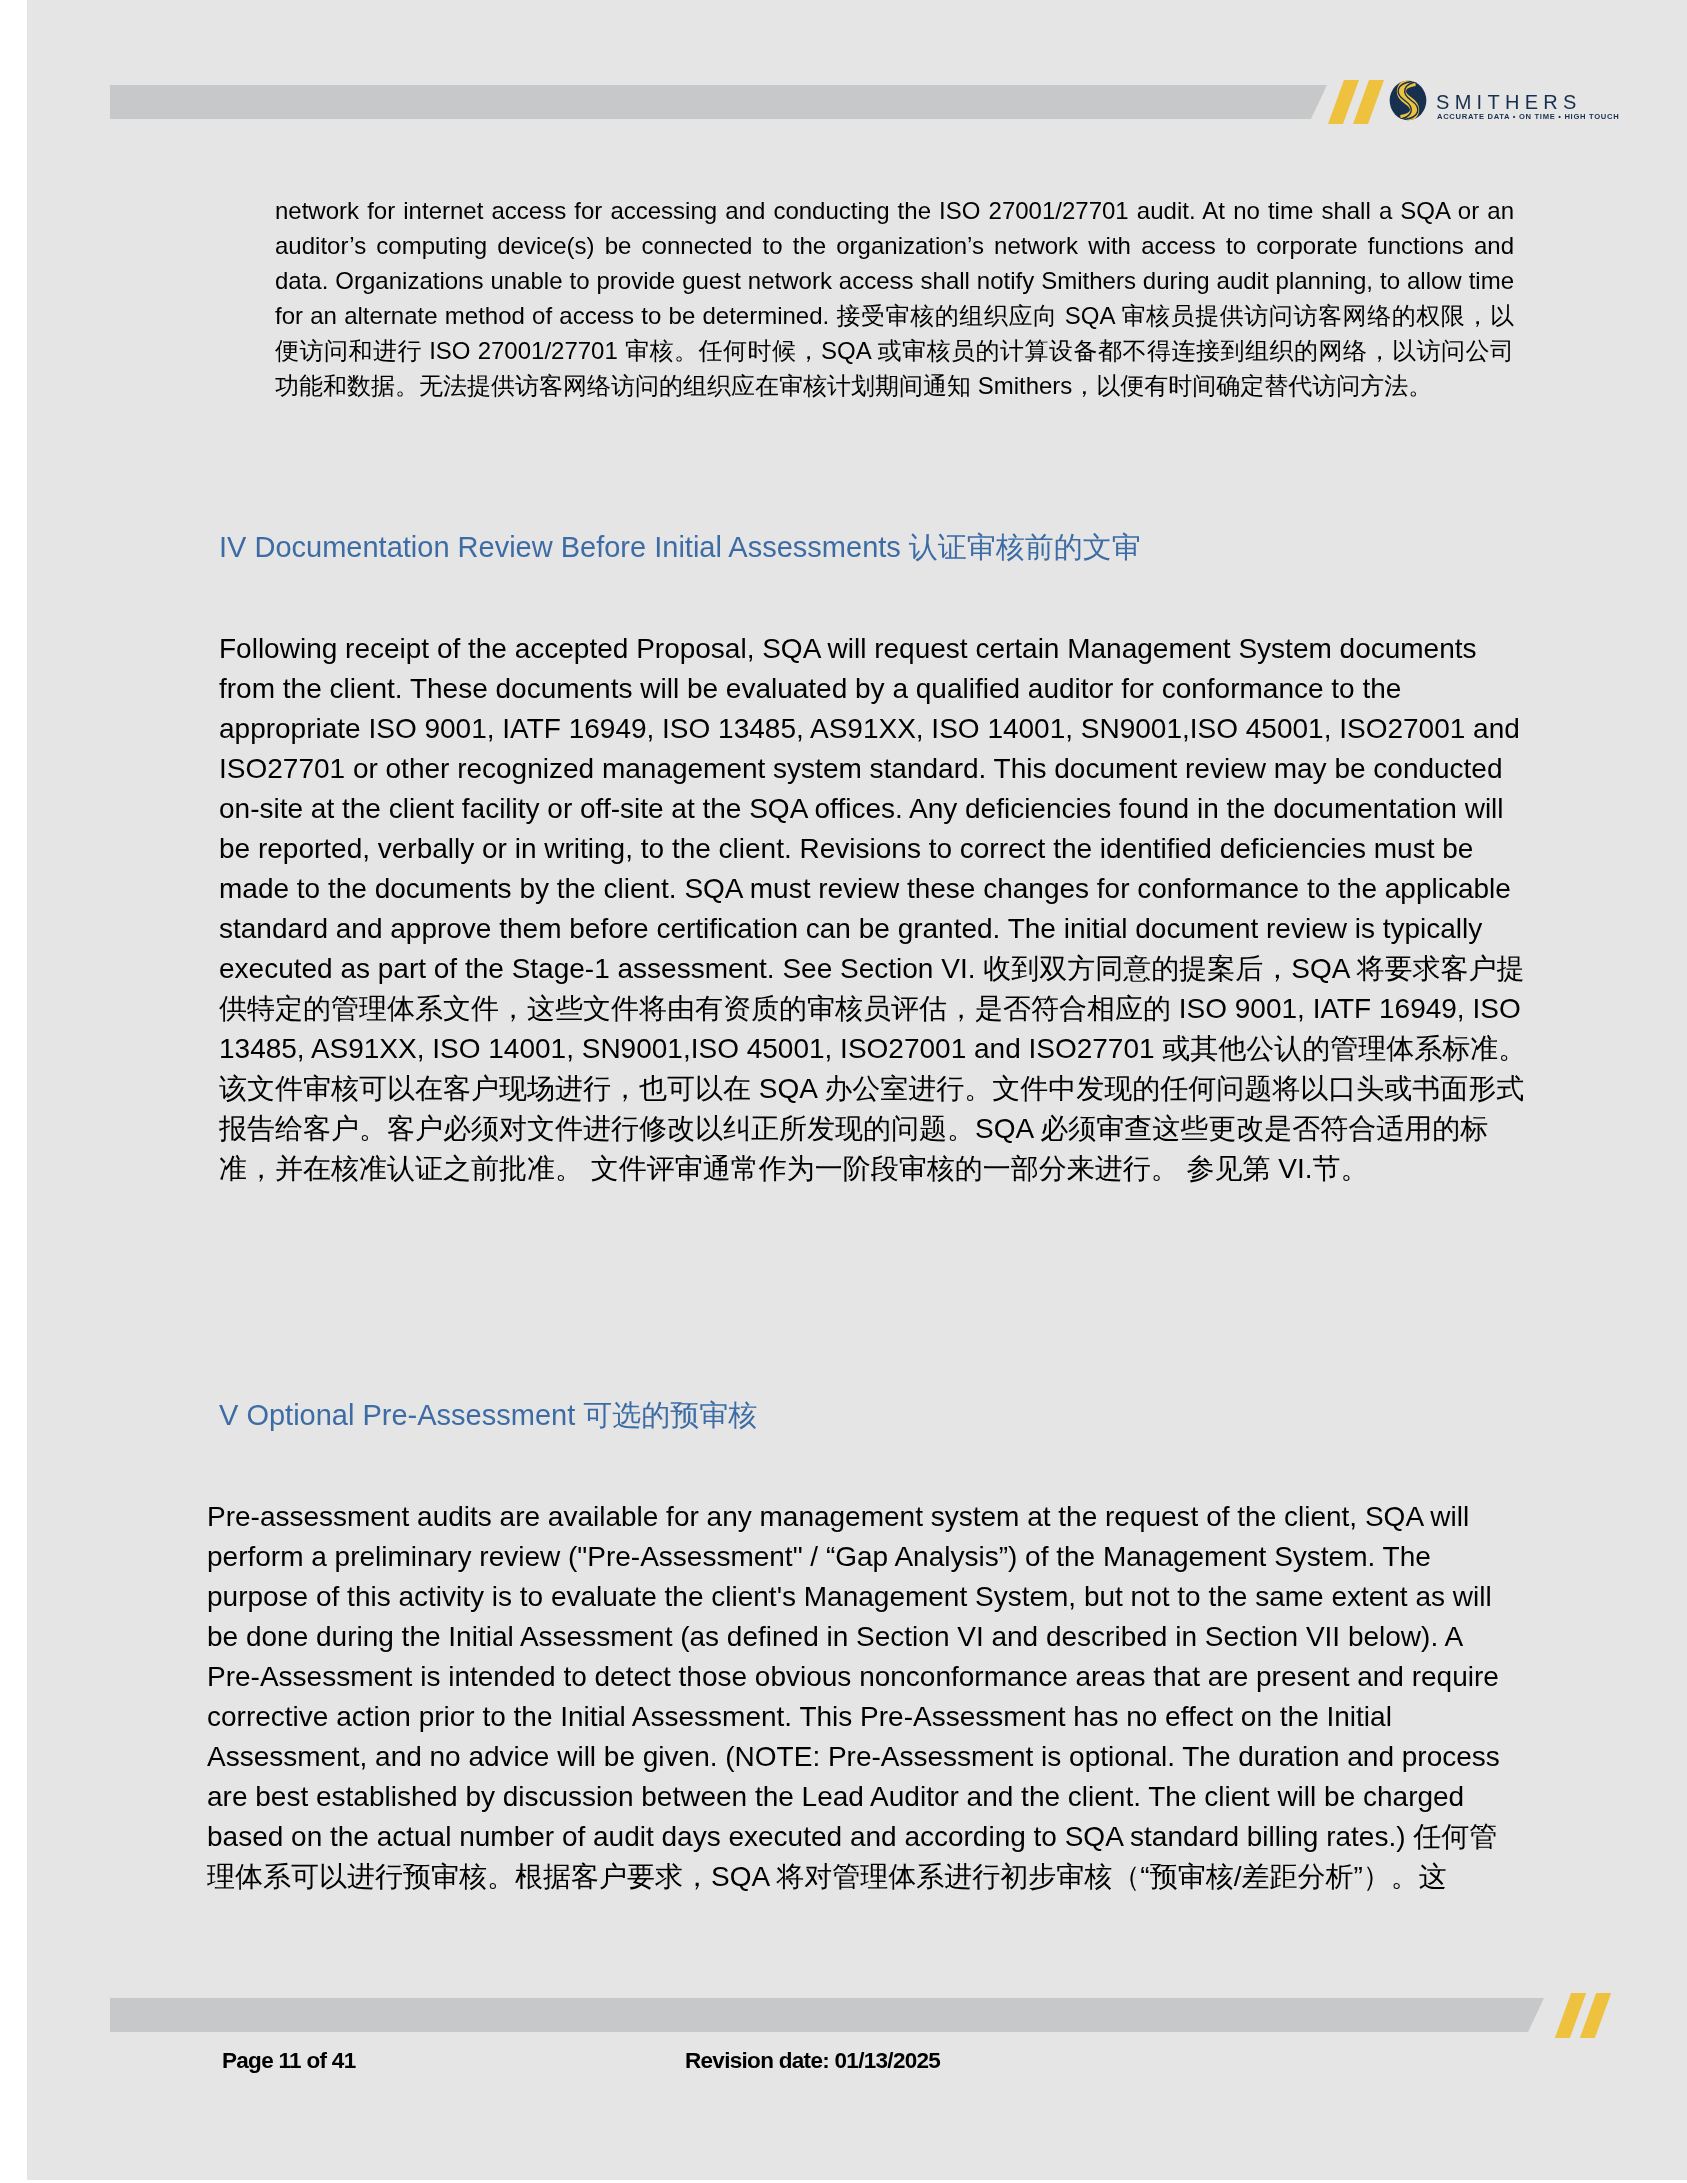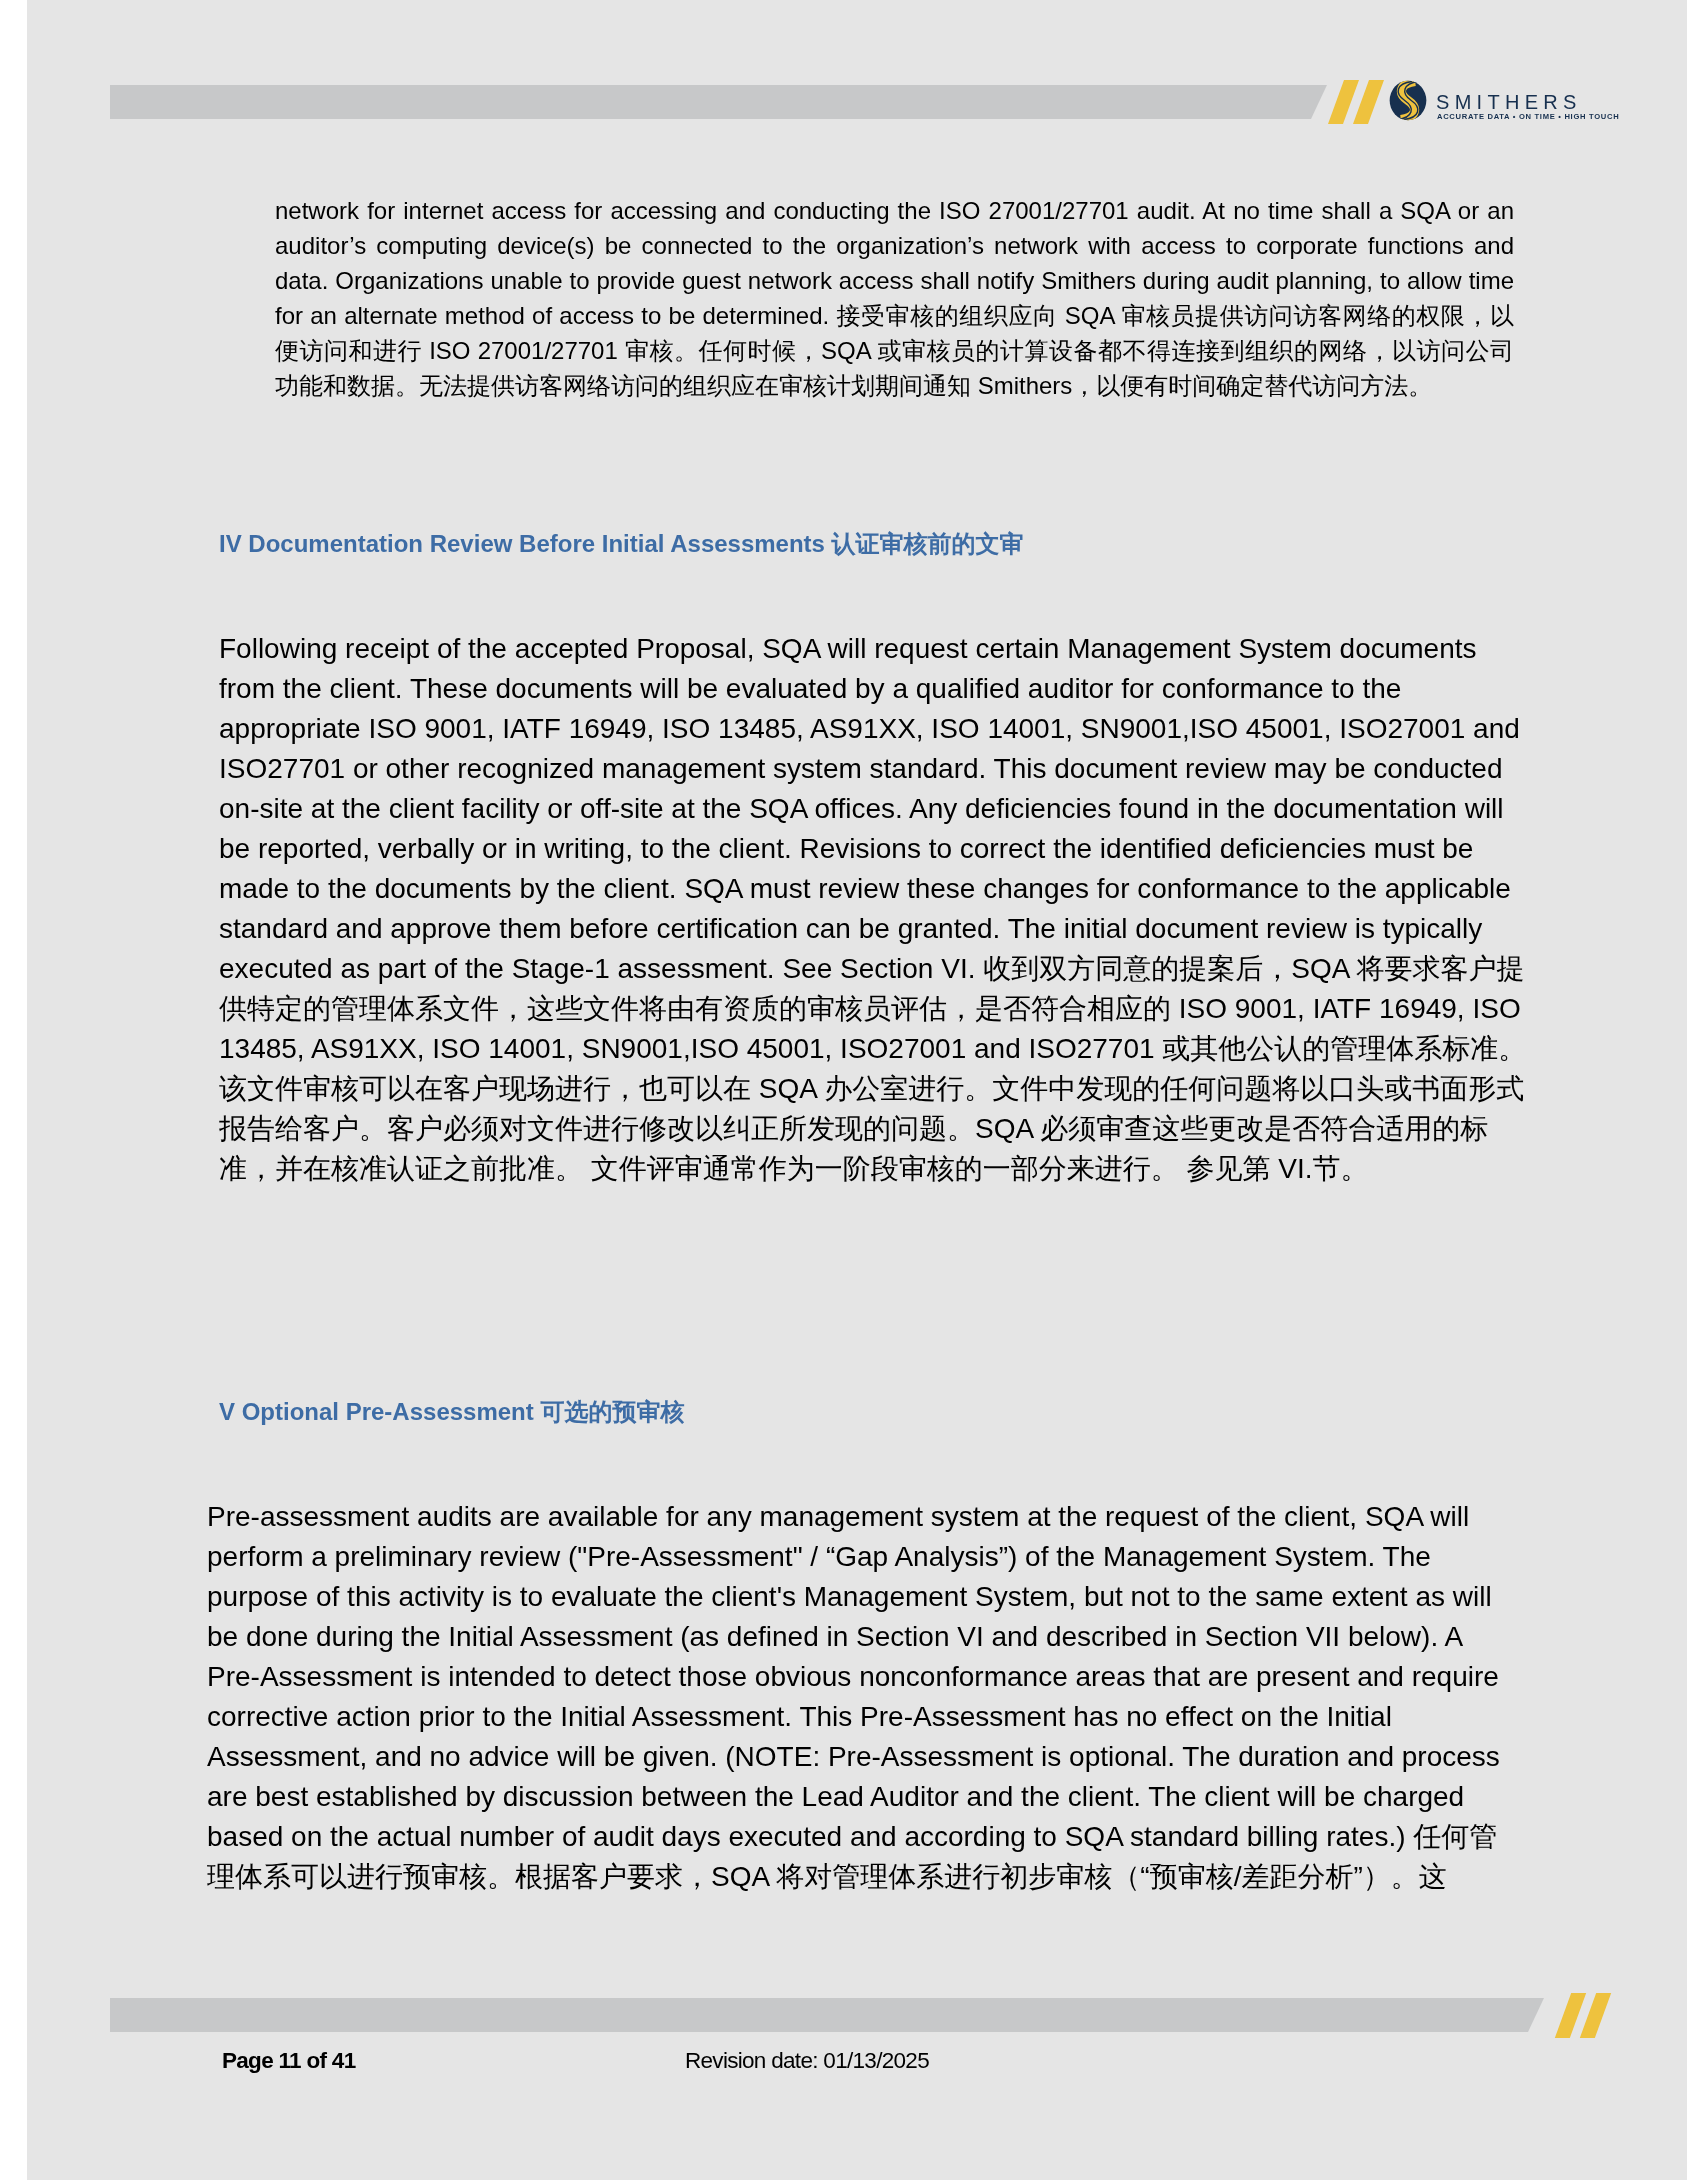--- a/index.html
+++ b/index.html
@@ -33,42 +33,42 @@
   }
 
   
   .para { position:absolute; color:#000; }
   .p1 {
     left:248px; top:193px; width:1239px;
     font-size:24px; line-height:35px; text-align:justify;
   }
   .h-blue {
     position:absolute; left:192px; margin:0;
-    font-size:24px; font-weight:700; color:#3D6CA5; white-space:nowrap;
+    font-size:29px; font-weight:400; color:#3D6CA5; white-space:nowrap;
   }
   .h4pos { top:528px; }
   .h5pos { top:1396px; }
   .p2 { left:192px; top:629px;  width:1309px; font-size:28px; line-height:40px; }
   .p3 { left:180px; top:1497px; width:1309px; font-size:28px; line-height:40px; }
 
   
   .footer-bar {
     position:absolute; left:83px; top:1998px; width:1434px; height:34px;
     background:#C7C8C9;
     clip-path:polygon(0 0, 100% 0, calc(100% - 16px) 100%, 0 100%);
   }
   .slash.f1 { left:1536px; top:1993px; height:45px; }
   .slash.f2 { left:1561px; top:1993px; height:45px; }
   .footer-page {
     position:absolute; left:195px; top:2048px;
     font-size:22.5px; font-weight:700; letter-spacing:-0.7px;
   }
   .footer-revision {
     position:absolute; left:658px; top:2048px;
-    font-size:22.5px; font-weight:400; letter-spacing:-0.7px;
+    font-size:22.5px; font-weight:700; letter-spacing:-0.7px;
   }
 </style>
 </head>
 <body>
 
 <div class="page">
 
   <div class="header-bar"></div>
   <div class="slash h1"></div>
   <div class="slash h2"></div>

